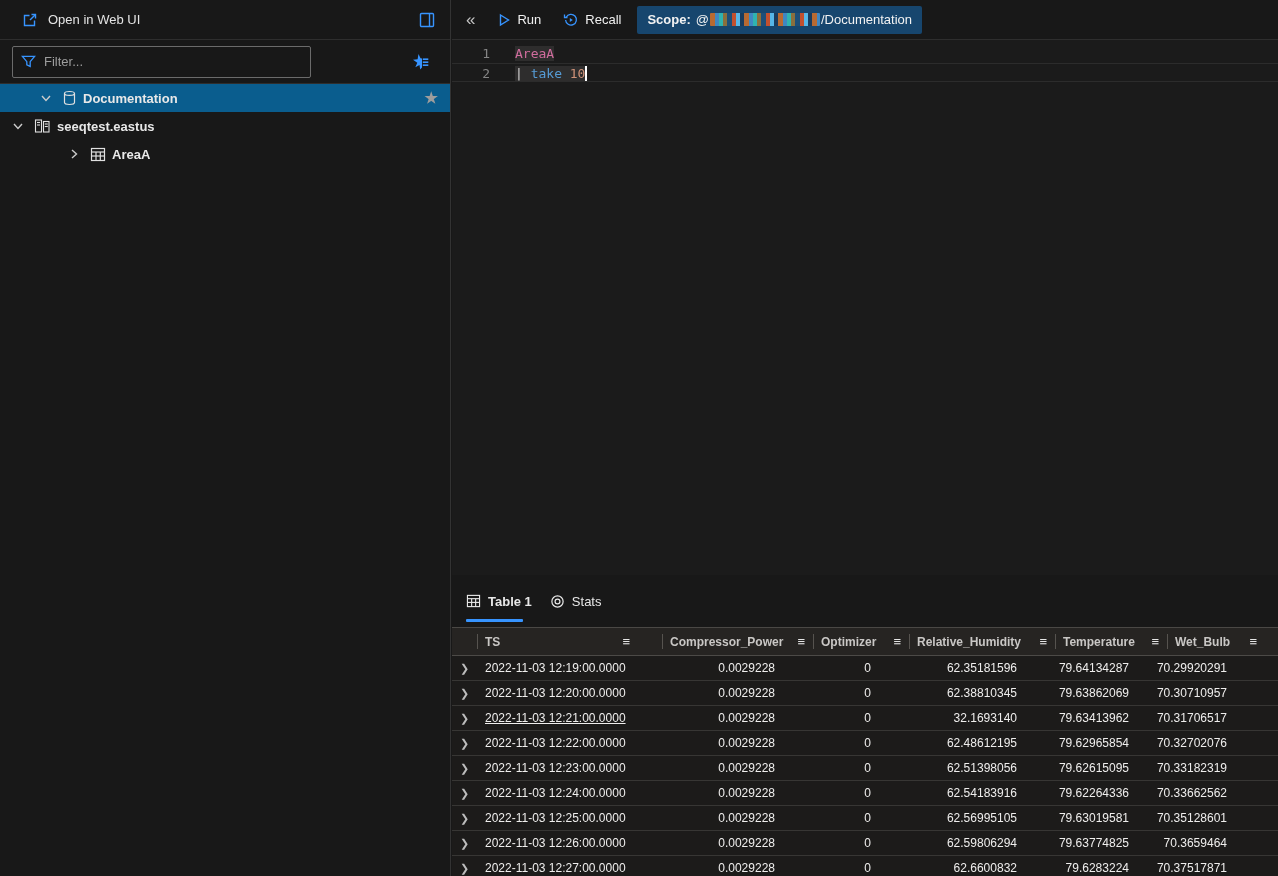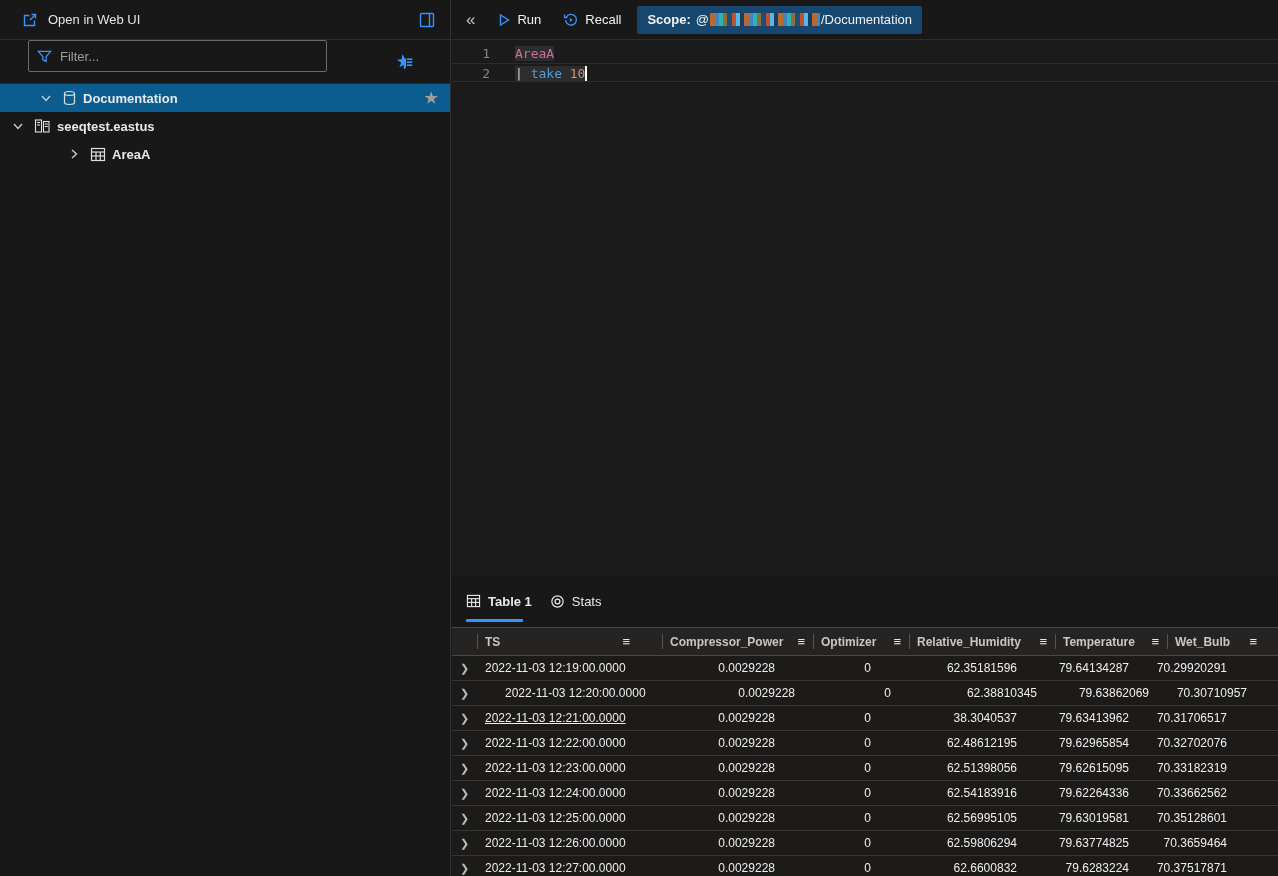--- a/index.html
+++ b/index.html
@@ -9,21 +9,21 @@
 
   
   .sidebar { position:absolute; left:0; top:0; width:451px; height:876px;
     background:#181818; border-right:1px solid #333333; }
   .sb-header { height:40px; display:flex; align-items:center; padding:0 14px 0 22px;
     border-bottom:1px solid #2e2e2e; }
   .sb-header .title { margin-left:10px; font-size:13px; color:#e4e4e4; flex:1; }
   .icon { display:inline-flex; align-items:center; justify-content:center; flex:none; }
   .accent { color:#3794ff; }
 
-  .sb-filter { height:44px; display:flex; padding:0 28px;
+  .sb-filter { height:44px; display:flex; align-items:center; padding:0 12px;
     border-bottom:1px solid #2e2e2e; }
   .filter-box { width:299px; height:32px; border:1px solid #6b6b6b; border-radius:2px;
     display:flex; align-items:center; padding:0 8px; background:transparent; }
   .filter-box input { flex:1; margin-left:8px; background:transparent; border:none; outline:none;
     color:#cccccc; font-size:13px; font-family:"Liberation Sans", sans-serif; }
   .filter-box input::placeholder { color:#9d9d9d; }
   .sb-filter .star-list { margin-left:auto; margin-right:8px; }
 
   .tree { padding-top:0; }
   .tree-row { height:28px; display:flex; align-items:center; font-size:13px; font-weight:bold;
@@ -286,33 +286,33 @@
             <div class="g-cell g-exp" style="width: 25px; padding: 0px;">❯</div>
             <div class="g-cell" style="width: 161px;">2022-11-03 12:19:00.0000</div>
             <div class="g-cell num" style="width: 151px;">0.0029228</div>
             <div class="g-cell num" style="width: 96px;">0</div>
             <div class="g-cell num" style="width: 146px;">62.35181596</div>
             <div class="g-cell num" style="width: 112px;">79.64134287</div>
             <div class="g-cell num" style="width: 98px;">70.29920291</div>
           </div>
           <div class="g-row">
             <div class="g-cell g-exp" style="width: 25px; padding: 0px;">❯</div>
-            <div class="g-cell" style="width: 161px; margin-left: 20px;">2022-11-03 12:20:00.0000</div>
+            <div class="g-cell" style="width: 161px;">2022-11-03 12:20:00.0000</div>
             <div class="g-cell num" style="width: 151px;">0.0029228</div>
             <div class="g-cell num" style="width: 96px;">0</div>
             <div class="g-cell num" style="width: 146px;">62.38810345</div>
             <div class="g-cell num" style="width: 112px;">79.63862069</div>
             <div class="g-cell num" style="width: 98px;">70.30710957</div>
           </div>
           <div class="g-row">
             <div class="g-cell g-exp" style="width: 25px; padding: 0px;">❯</div>
             <div class="g-cell" style="width: 161px; text-decoration: underline;">2022-11-03 12:21:00.0000</div>
             <div class="g-cell num" style="width: 151px;">0.0029228</div>
             <div class="g-cell num" style="width: 96px;">0</div>
-            <div class="g-cell num" style="width: 146px;">38.3040537</div>
+            <div class="g-cell num" style="width: 146px;">32.1693140</div>
             <div class="g-cell num" style="width: 112px;">79.63413962</div>
             <div class="g-cell num" style="width: 98px;">70.31706517</div>
           </div>
           <div class="g-row">
             <div class="g-cell g-exp" style="width: 25px; padding: 0px;">❯</div>
             <div class="g-cell" style="width: 161px;">2022-11-03 12:22:00.0000</div>
             <div class="g-cell num" style="width: 151px;">0.0029228</div>
             <div class="g-cell num" style="width: 96px;">0</div>
             <div class="g-cell num" style="width: 146px;">62.48612195</div>
             <div class="g-cell num" style="width: 112px;">79.62965854</div>

